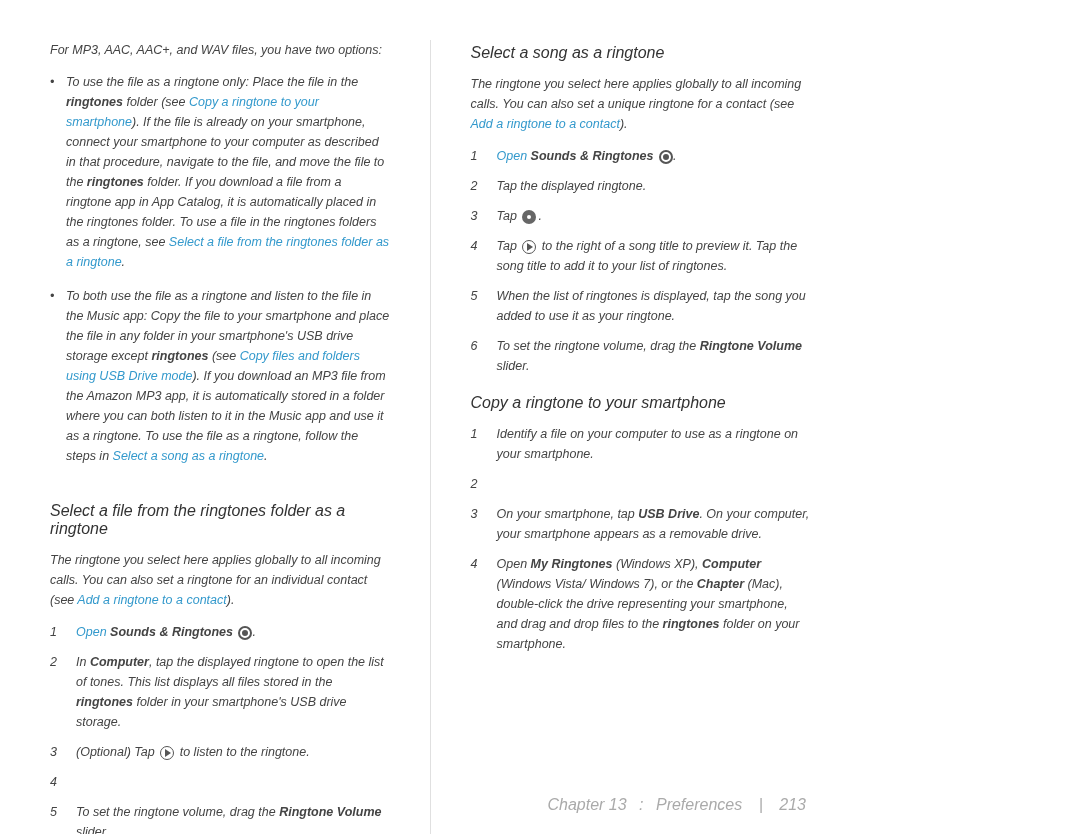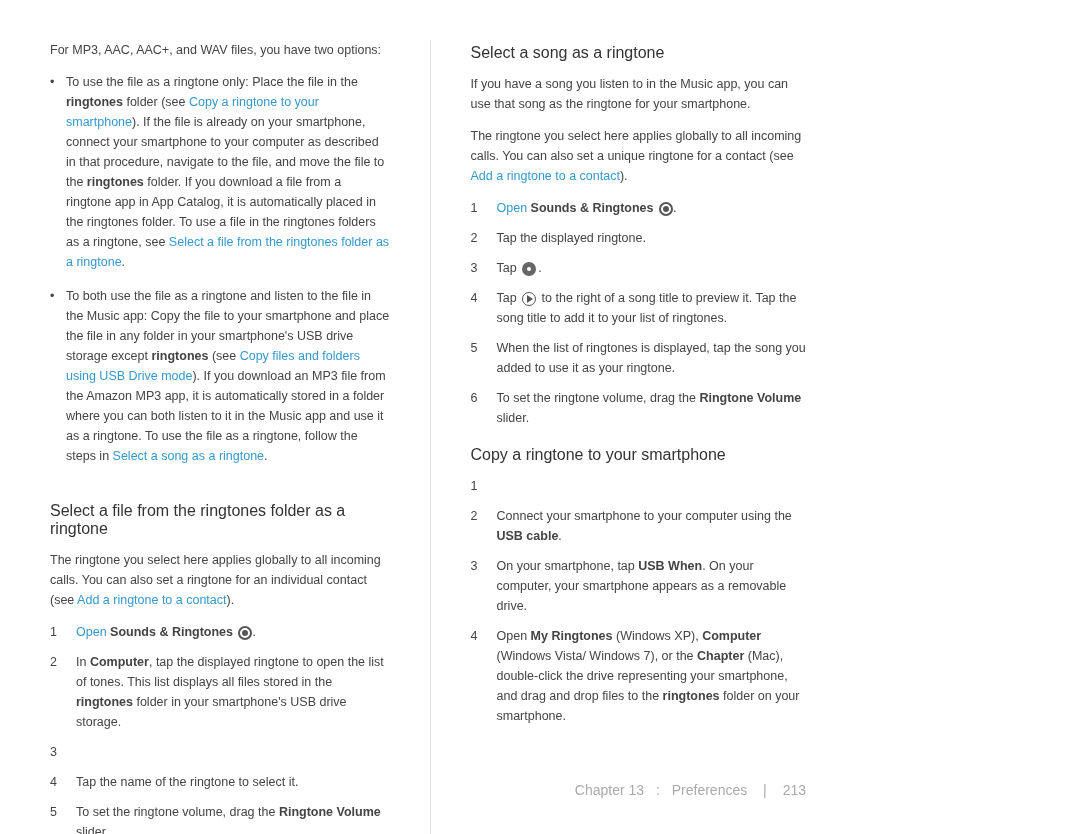--- a/index.html
+++ b/index.html
@@ -10,20 +10,21 @@
       font-family: 'Arial', sans-serif;
       font-size: 13px;
       color: #333333;
       overflow: hidden;
     }
     .page {
       width: 860px;
       height: 834px;
       padding: 40px 50px 43px 50px;
       position: relative;
+      font-style: italic;
     }
     .columns {
       display: flex;
       gap: 40px;
     }
     .left-col {
       flex: 1;
       min-width: 0;
     }
     .right-col {
@@ -102,23 +103,23 @@
       color: #555;
       line-height: 1.5;
     }
     .tip-label {
       color: #737373;
       font-weight: bold;
       margin-right: 4px;
     }
     .footer {
       position: absolute;
-      bottom: 36px;
+      bottom: 20px;
       right: 50px;
-      font-size: 14px;
+      font-size: 16px;
       color: #cc7700;
     }
     .footer span {
       color: #aaa;
       margin: 0 4px;
     }
     .icon-sounds {
       display: inline-block;
       width: 14px;
       height: 14px;
@@ -214,42 +215,43 @@
         <li>
           <span class="num">1</span>
           <span><span class="open-link">Open</span> <strong>Sounds &amp; Ringtones</strong> <span class="icon-sounds"></span>.</span>
         </li>
         <li>
           <span class="num">2</span>
           <span>In <strong>Computer</strong>, tap the displayed ringtone to open the list of tones. This list displays all files stored in the <strong>ringtones</strong> folder in your smartphone's USB drive storage.</span>
         </li>
         <li>
           <span class="num">3</span>
+          <span>(Optional) Tap <span class="play-icon-inline">
+                <span class="play-triangle"></span>
+              </span> to listen to the ringtone.</span>
         </li>
         <li>
           <span class="num">4</span>
-          <span>Tap the name of the ringtone to select it.</span>
         </li>
         <li>
           <span class="num">5</span>
           <span>To set the ringtone volume, drag the <strong>Ringtone Volume</strong> slider.</span>
         </li>
       </ol>
 
       <div class="tip-box">
         <span class="tip-label">TIP</span>Adjusting the Ringtone Volume slider is the same as using the <strong>folders</strong> button on the side of the smartphone.
       </div>
 
     </div>
 
     <div class="right-col">
 
       <h2 class="section-title">Select a song as a ringtone</h2>
 
-      <p class="section-body">If you have a song you listen to in the Music app, you can use that song as the ringtone for your smartphone.</p>
 
       <p class="section-body">
         The ringtone you select here applies globally to all incoming calls. You can also set a unique ringtone for a contact (see <a class="link">Add a ringtone to a contact</a>).
       </p>
 
       <ol class="numbered-list">
         <li>
           <span class="num">1</span>
           <span><span class="open-link">Open</span> <strong>Sounds &amp; Ringtones</strong> <span class="icon-sounds"></span>.</span>
         </li>
@@ -275,28 +277,28 @@
           <span class="num">6</span>
           <span>To set the ringtone volume, drag the <strong>Ringtone Volume</strong> slider.</span>
         </li>
       </ol>
 
       <h2 class="section-title" style="margin-top: 18px;">Copy a ringtone to your smartphone</h2>
 
       <ol class="numbered-list">
         <li>
           <span class="num">1</span>
+          <span>Identify a file on your computer to use as a ringtone on your smartphone.</span>
         </li>
         <li>
           <span class="num">2</span>
-          <span>Connect your smartphone to your computer using the <strong>USB cable</strong>.</span>
         </li>
         <li>
           <span class="num">3</span>
-          <span>On your smartphone, tap <strong>USB When</strong>. On your computer, your smartphone appears as a removable drive.</span>
+          <span>On your smartphone, tap <strong>USB Drive</strong>. On your computer, your smartphone appears as a removable drive.</span>
         </li>
         <li>
           <span class="num">4</span>
           <span>Open <strong>My Ringtones</strong> (Windows XP), <strong>Computer</strong> (Windows Vista/ Windows 7), or the <strong>Chapter</strong> (Mac), double-click the drive representing your smartphone, and drag and drop files to the <strong>ringtones</strong> folder on your smartphone.</span>
         </li>
       </ol>
 
     </div>
   </div>
 

